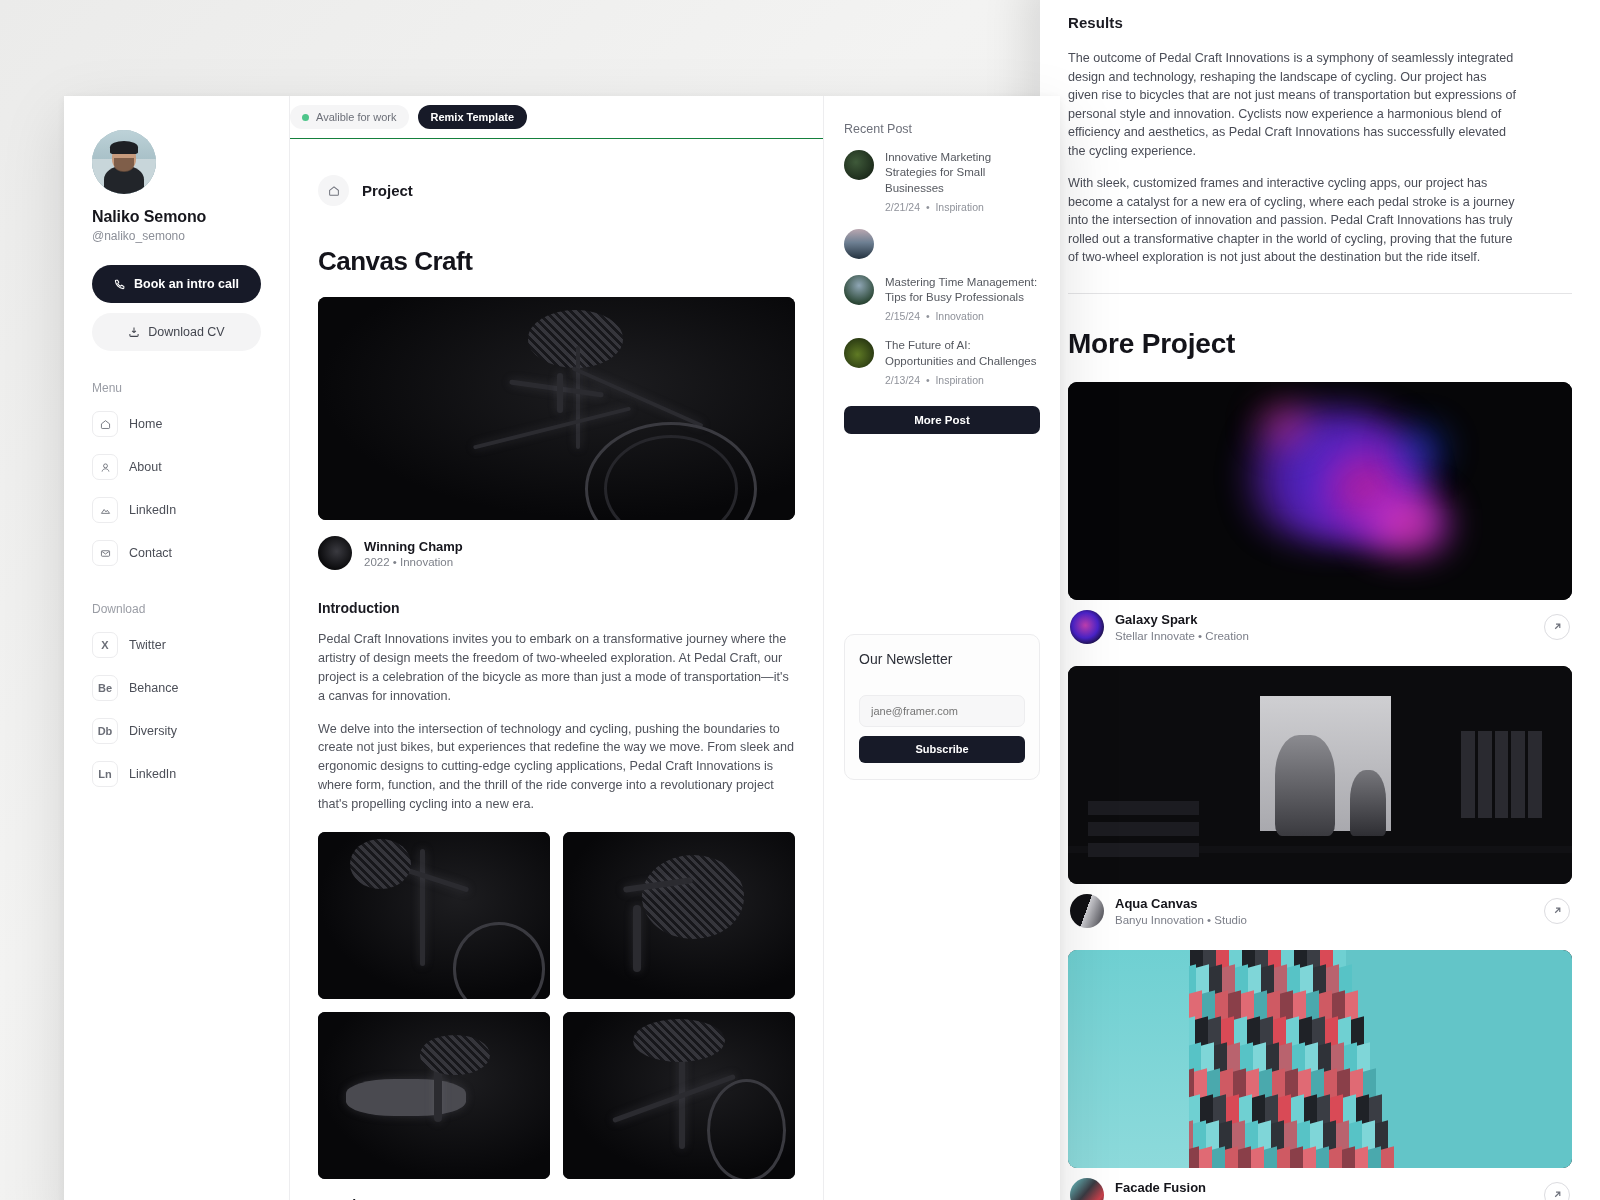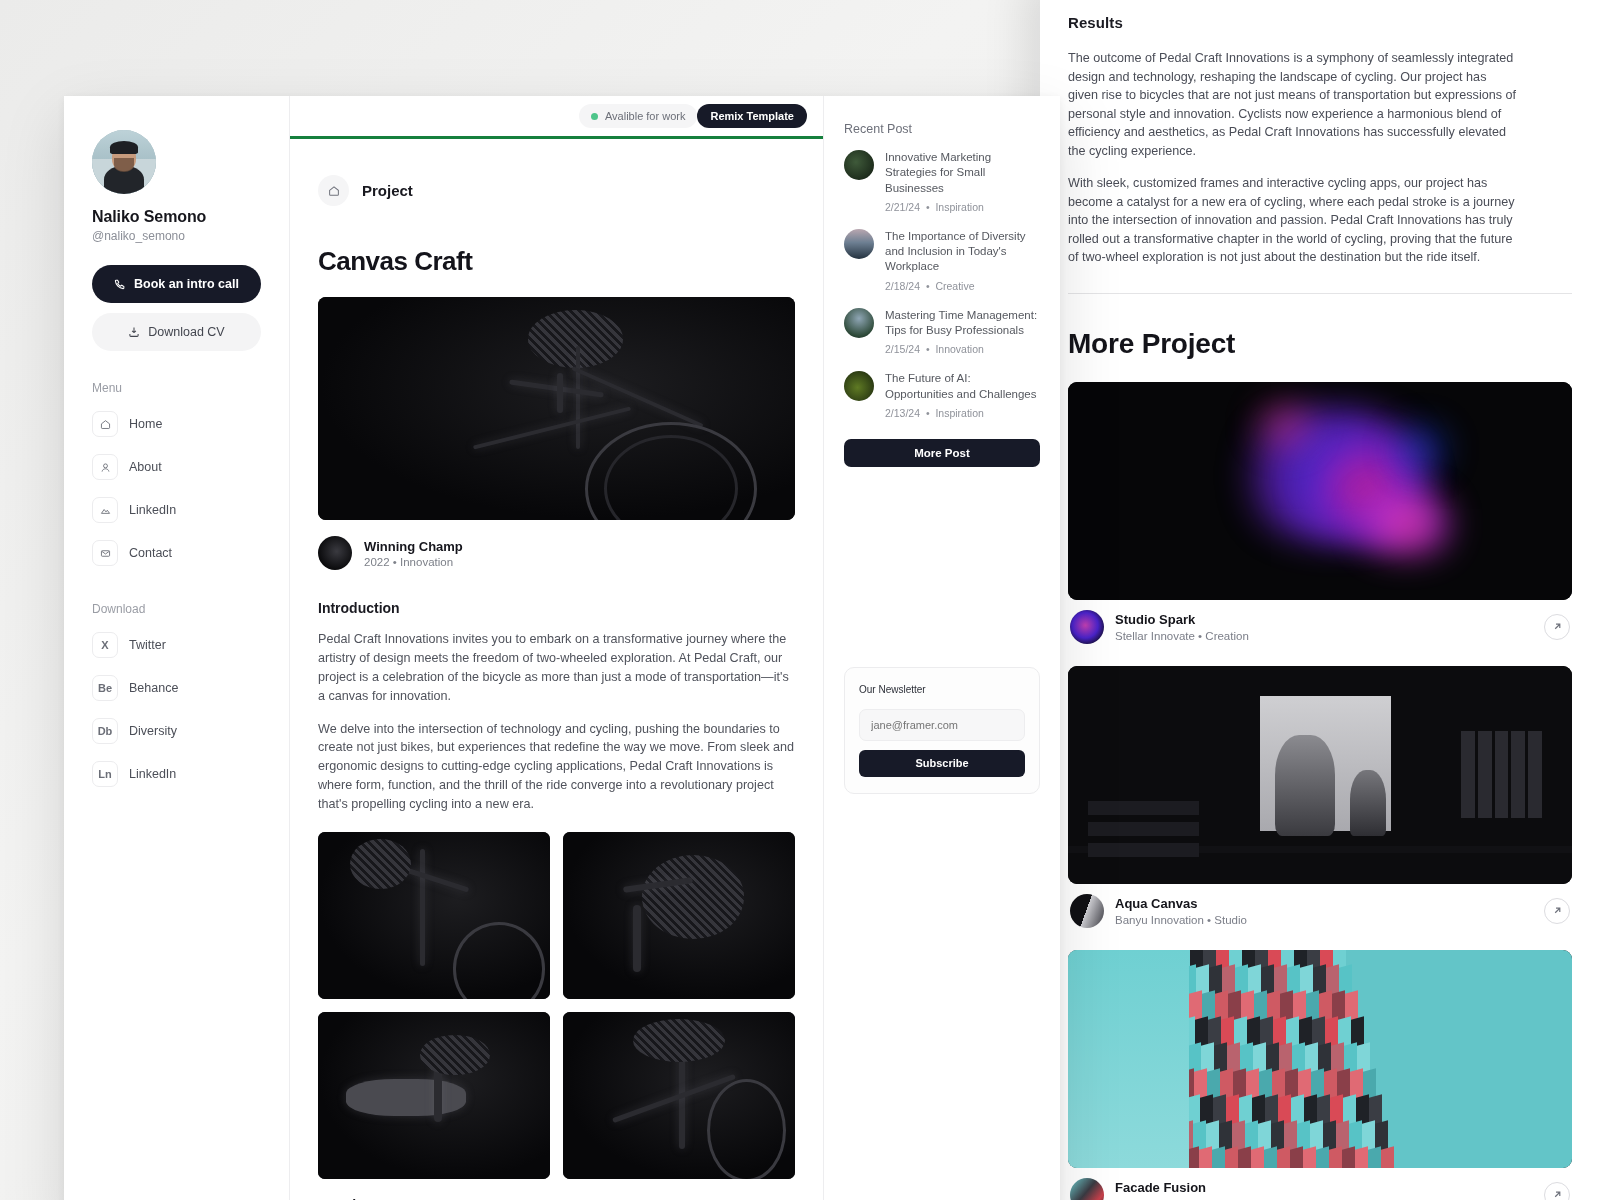--- a/index.html
+++ b/index.html
@@ -137,22 +137,22 @@
     color: #6b6e77; font-size: 11px; font-weight: 700;
   }
   .nav-label { font-size: 12.5px; color: #4b4e57; }
 
   
   .center {
     flex: 1; min-width: 0; display: flex; flex-direction: column;
     border-right: 1px solid #ededef;
   }
   .topbar {
-    height: 43px; flex: 0 0 43px; border-bottom: 3px solid #15803d;
-    display: flex; align-items: center; justify-content: flex-end; padding-right: 16px;
+    height: 43px; flex: 0 0 43px; border-bottom: 1px solid #15803d;
+    display: flex; align-items: center; gap: 9px; padding-right: 16px;
   }
   .chip-avail {
     display: flex; align-items: center; gap: 7px; height: 24px; padding: 0 12px;
     border-radius: 12px; background: #f5f5f6; font-size: 11px; color: #6c6f78;
   }
   .dot { width: 7px; height: 7px; border-radius: 50%; background: #4ec58a; }
   .chip-remix {
     height: 24px; padding: 0 13px; border-radius: 12px; background: #171a28;
     color: #fff; font-size: 11px; font-weight: 700; display: flex; align-items: center;
     border: none; cursor: pointer;
@@ -206,21 +206,21 @@
   .post-title { font-size: 11.5px; line-height: 1.33; color: #55585f; }
   .post-meta { font-size: 10.5px; color: #8f929a; margin-top: 5px; }
   .btn-morepost {
     width: 100%; height: 28px; border-radius: 7px; background: #171a28; color: #fff;
     font-size: 11.5px; font-weight: 700; border: none; cursor: pointer; margin-top: 4px;
   }
   .newsletter {
     margin-top: 200px; border: 1px solid #ececee; border-radius: 10px;
     padding: 16px 14px; background: #fdfdfd;
   }
-  .nl-title { font-size: 10px; font-weight: 400; color: #2c2f38; margin-bottom: 14px; }
+  .nl-title { font-size: 14px; font-weight: 400; color: #2c2f38; margin-bottom: 28px; }
   .nl-input {
     width: 100%; height: 32px; border-radius: 7px; border: 1px solid #ededef;
     background: #f7f7f8; padding: 0 11px; font-size: 11px; color: #9a9da5;
     font-family: "Liberation Sans", sans-serif;
   }
   .nl-btn {
     width: 100%; height: 27px; border-radius: 6px; background: #171a28; color: #fff;
     font-size: 11px; font-weight: 700; border: none; cursor: pointer; margin-top: 9px;
   }
   .results-peek { font-size: 14px; font-weight: 700; color: #1a1a21; margin-top: 18px; }
@@ -248,21 +248,21 @@
         <div class="blob" style="left:56%;top:50%;width:22%;height:30%;background:radial-gradient(circle,#ff3fae 0%,#b02bd0 55%,transparent 78%);opacity:.8;"></div>
         <div class="blob" style="left:34%;top:8%;width:18%;height:24%;background:radial-gradient(circle,#e0379b 0%,transparent 70%);opacity:.65;"></div>
         <div class="blob" style="left:62%;top:18%;width:16%;height:26%;background:radial-gradient(circle,#1b45ee 0%,transparent 72%);opacity:.7;"></div>
       </div>
     </div>
     <div class="proj-meta">
       <div class="proj-av">
         <div style="width:100%;height:100%;background:radial-gradient(circle at 45% 45%,#c13fb0 0%,#4a23c9 48%,#0a0a14 85%);"></div>
       </div>
       <div class="proj-txt">
-        <div class="proj-title">Studio Spark</div>
+        <div class="proj-title">Galaxy Spark</div>
         <div class="proj-sub">Stellar Innovate  •  Creation</div>
       </div>
       <div class="proj-arrow">
         <svg width="11" height="11" viewBox="0 0 12 12" fill="none" stroke="currentColor" stroke-width="1.3">
             <path d="M3.5 8.5L8.5 3.5M4.4 3.5h4.1v4.1"></path>
           </svg>
       </div>
     </div>
   </div>
 
@@ -708,24 +708,20 @@
       <div>
         <div class="post-title">Innovative Marketing Strategies for Small Businesses</div>
         <div class="post-meta"><span>2/21/24</span> &nbsp;•&nbsp; <span>Inspiration</span></div>
       </div>
     </div>
 
     <div class="post">
       <div class="post-thumb">
           <div style="width:100%;height:100%;background:linear-gradient(180deg,#b9a7b0 0%,#6d7f92 45%,#24323f 100%);"></div>
         </div>
-      <div>
-        <div class="post-title">The Importance of Diversity and Inclusion in Today's Workplace</div>
-        <div class="post-meta"><span>2/18/24</span> &nbsp;•&nbsp; <span>Creative</span></div>
-      </div>
     </div>
 
     <div class="post">
       <div class="post-thumb">
           <div style="width:100%;height:100%;background:radial-gradient(circle at 50% 35%,#8fa6b5,#2f4b3a 70%,#13201a);"></div>
         </div>
       <div>
         <div class="post-title">Mastering Time Management: Tips for Busy Professionals</div>
         <div class="post-meta"><span>2/15/24</span> &nbsp;•&nbsp; <span>Innovation</span></div>
       </div>

